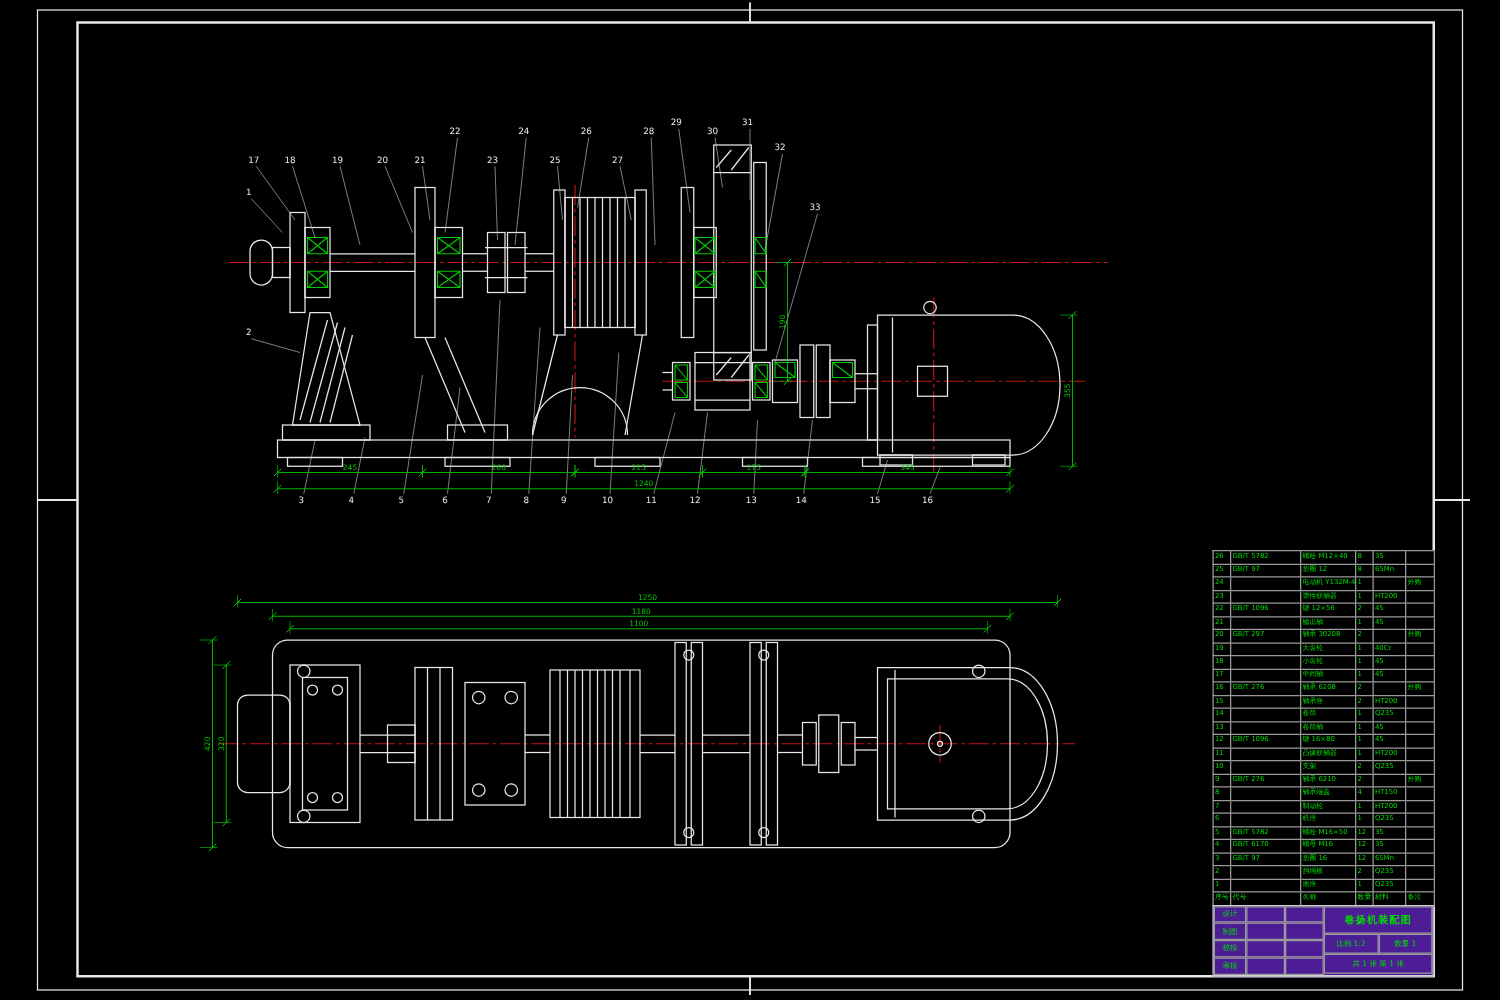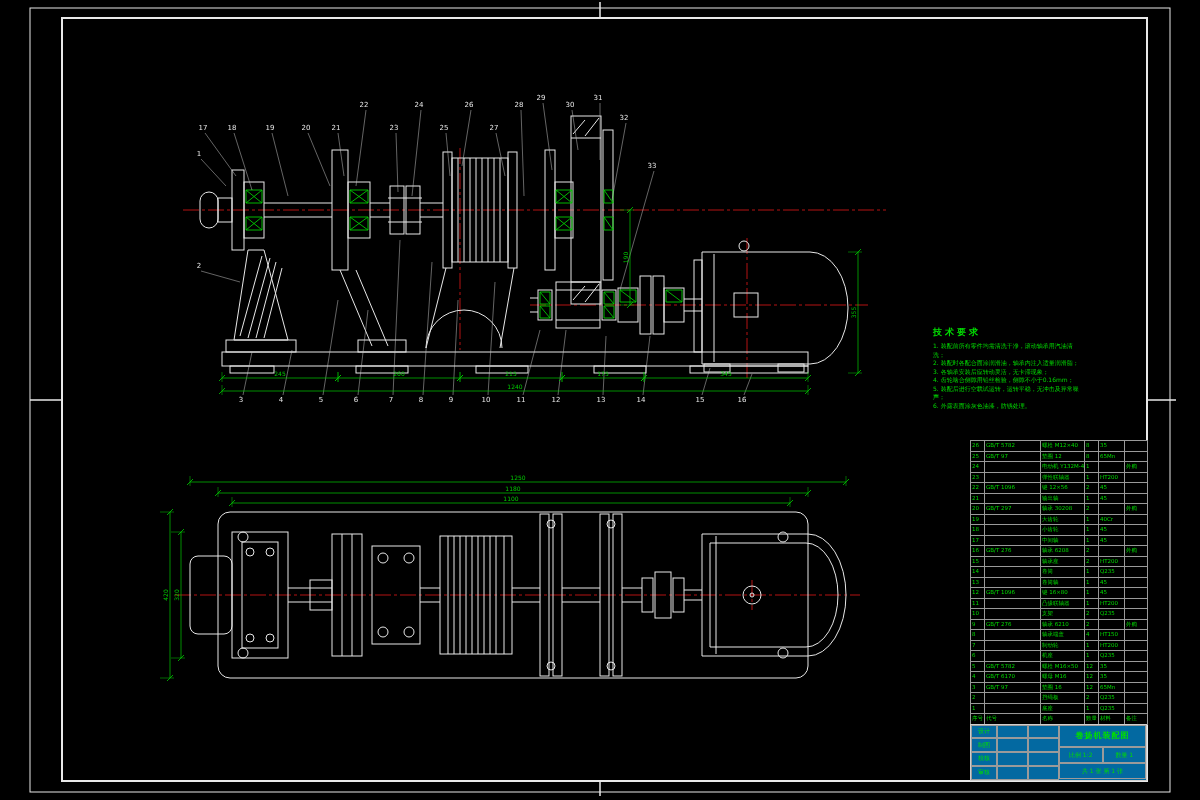--- a/index.html
+++ b/index.html
@@ -14,21 +14,21 @@
   #top rect,#top path,#top line,#top circle{stroke:#e8e8e8;fill:none;stroke-width:1;}
   #front .grn,#top .grn{stroke:#00cc00 !important;stroke-width:0.9;}
   #notes{position:absolute;left:933px;top:326px;width:148px;color:#00dd00;}
   #notes .title{font-size:9px;font-weight:bold;letter-spacing:3px;margin-bottom:3px;}
   #note-lines div{font-size:6px;line-height:8.5px;}
   #bom{position:absolute;left:970px;top:440px;width:177px;border-collapse:collapse;
        table-layout:fixed;background:#000;}
   #bom td{border:1px solid #9a9a9a;height:9.5px;line-height:9.5px;font-size:5.5px;
           color:#00dd00;padding:0 1px;overflow:hidden;white-space:nowrap;}
   #titleblock{position:absolute;left:970px;top:723.5px;width:177px;height:57px;
-              display:flex;border:1px solid #cfcfcf;box-sizing:border-box;background:#0369a1;}
+              display:flex;border:1px solid #cfcfcf;box-sizing:border-box;background:#4c1d95;}
   .tb-col{display:flex;flex-direction:column;}
   .tb-row{display:flex;flex:1;}
   .tbc{border:0.5px solid #9a9a9a;box-sizing:border-box;display:flex;align-items:center;
        justify-content:center;color:#00dd00;font-size:6px;overflow:hidden;white-space:nowrap;}
   .tbc.big{font-size:8px;font-weight:bold;letter-spacing:1px;}
 </style>
 </head>
 <body>
 
 <div id="stage">
@@ -357,31 +357,20 @@
         <text x="168" y="595" fill="#00cc00" font-size="6" text-anchor="middle" transform="rotate(-90 168 595)">420</text>
         <line x1="181" y1="532" x2="181" y2="658" stroke="#00cc00" stroke-width="0.7"></line>
         <line x1="171" y1="532" x2="185" y2="532" stroke="#00cc00" stroke-width="0.5"></line>
         <line x1="171" y1="658" x2="185" y2="658" stroke="#00cc00" stroke-width="0.5"></line>
         <line x1="178" y1="535" x2="184" y2="529" stroke="#00cc00" stroke-width="0.8"></line>
         <line x1="178" y1="661" x2="184" y2="655" stroke="#00cc00" stroke-width="0.8"></line>
         <text x="179" y="595" fill="#00cc00" font-size="6" text-anchor="middle" transform="rotate(-90 179 595)">320</text>
       </g>
   </svg>
 
-  <div id="notes">
-    <div class="title">技术要求</div>
-    <div id="note-lines">
-        <div>1. 装配前所有零件均需清洗干净，滚动轴承用汽油清洗；</div>
-        <div>2. 装配时各配合面涂润滑油，轴承内注入适量润滑脂；</div>
-        <div>3. 各轴承安装后应转动灵活，无卡滞现象；</div>
-        <div>4. 齿轮啮合侧隙用铅丝检验，侧隙不小于0.16mm；</div>
-        <div>5. 装配后进行空载试运转，运转平稳，无冲击及异常噪声；</div>
-        <div>6. 外露表面涂灰色油漆，防锈处理。</div>
-      </div>
-  </div>
 
   <table id="bom">
     <colgroup>
       <col style="width:14px">
         <col style="width:56px">
         <col style="width:44px">
       <col style="width:14px">
         <col style="width:26px">
         <col style="width:23px">
     </colgroup>

